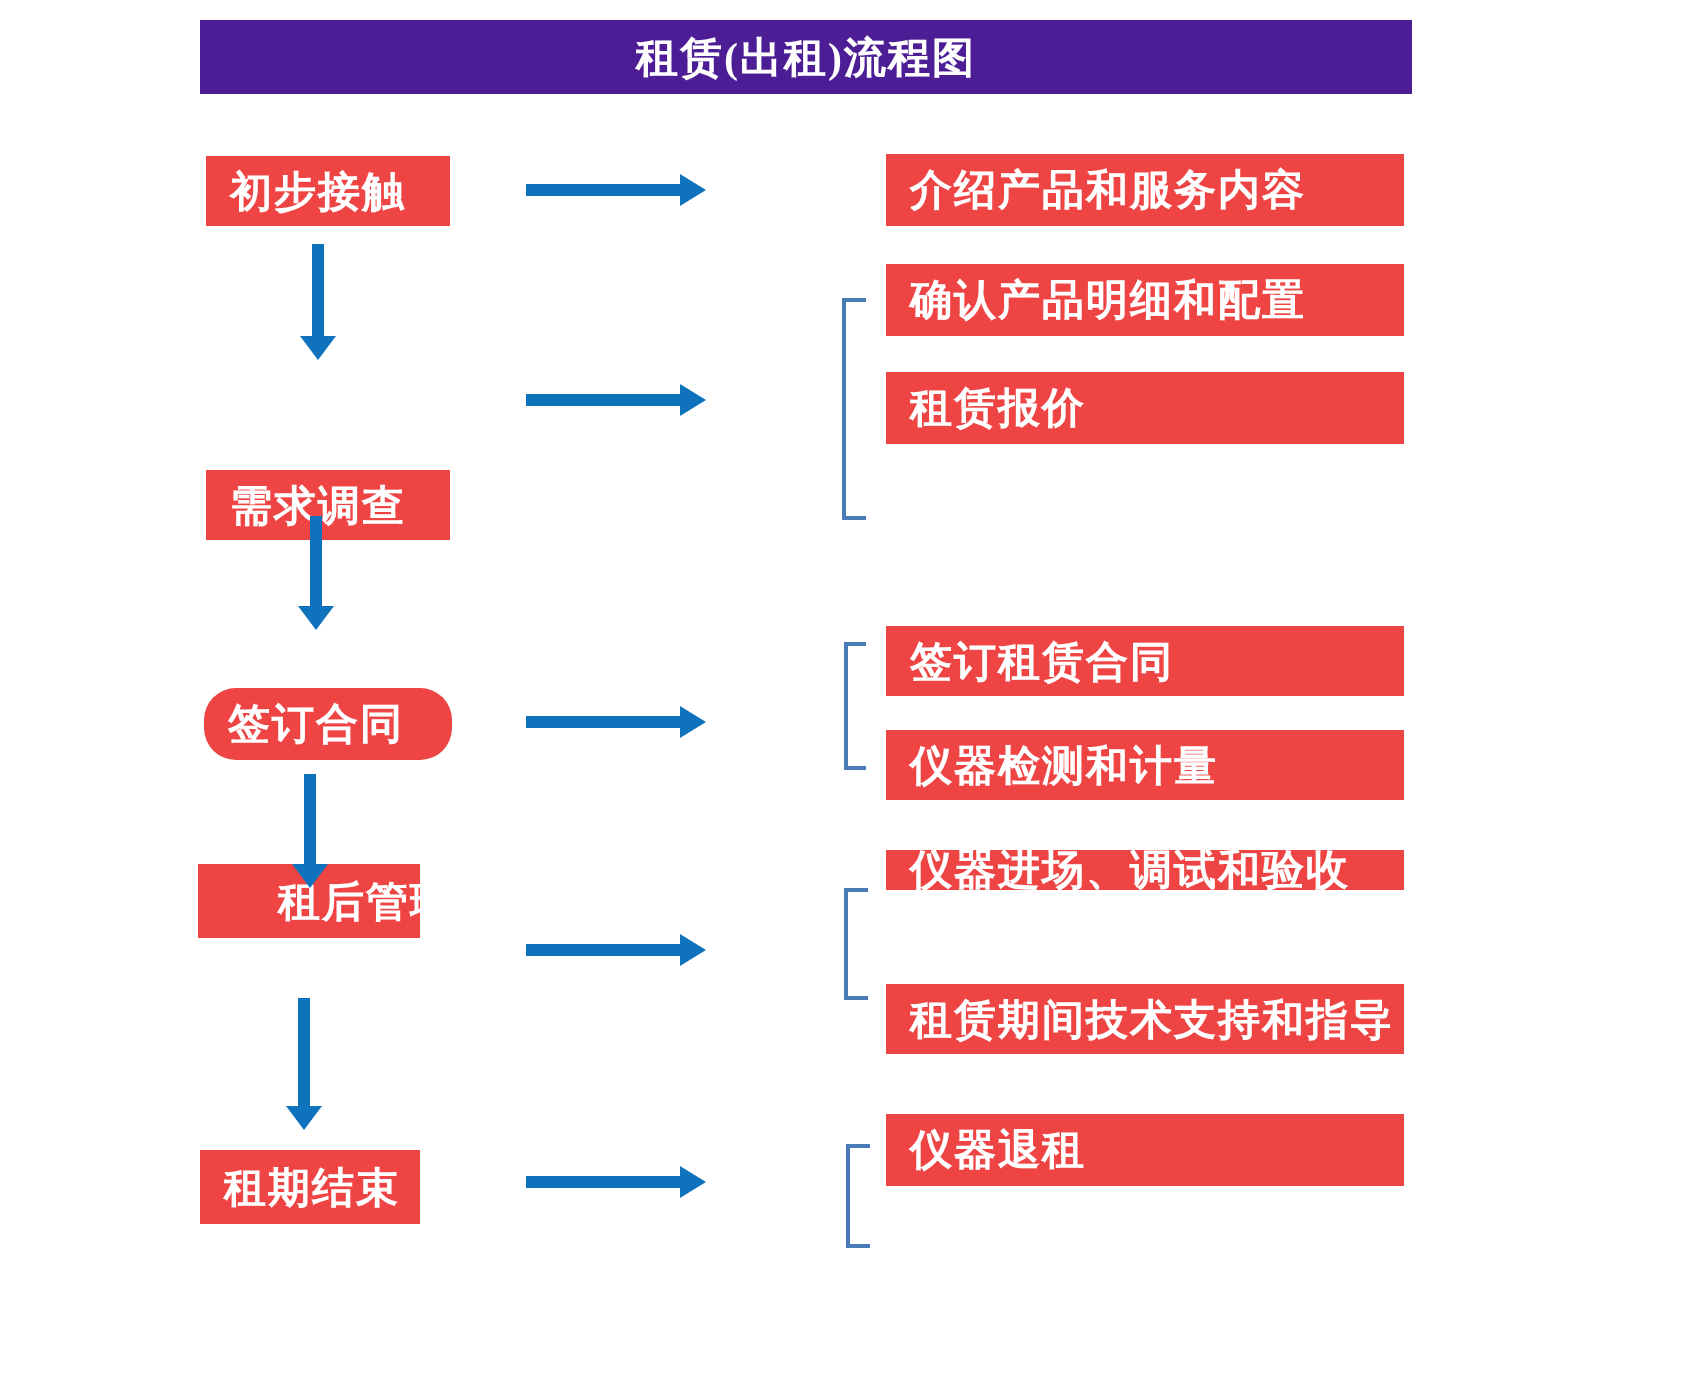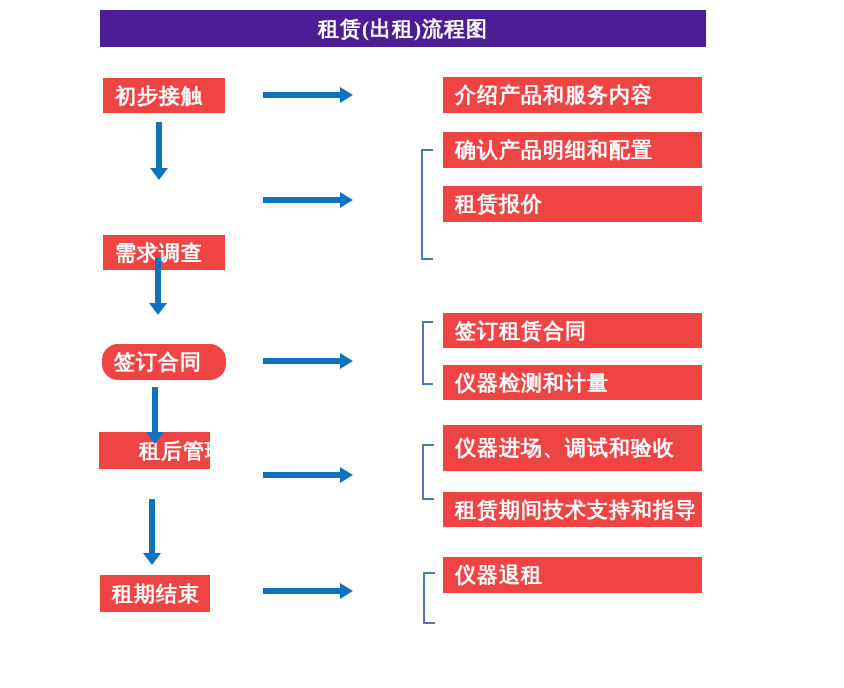--- a/index.html
+++ b/index.html
@@ -24,21 +24,21 @@
   .l4{left:99px;top:432px;width:111px;height:37px;padding-left:40px;}
   .l5{left:100px;top:575px;width:110px;height:37px;}
   
   .rbox{left:443px;width:259px;height:36px;}
   .r1{top:77px;}
   .r2{top:132px;}
   .r3{top:186px;}
   .r4{top:243px;}
   .r5{top:313px;height:35px;}
   .r6{top:365px;height:35px;}
-  .r7{top:425px;height:46px;}
+  .r7{top:425px;height:20px;}
   .r8{top:492px;height:35px;}
   .r9{top:557px;}
   .r10{top:610px;height:35px;}
   
   .arrow-right{position:absolute;width:90px;height:16px;}
   .arrow-right .h-shaft{position:absolute;left:0;top:5px;width:77px;height:6px;background:#0f72bd;}
   .arrow-right .h-head{position:absolute;left:77px;top:0;width:0;height:0;
     border-top:8px solid transparent;border-bottom:8px solid transparent;border-left:13px solid #0f72bd;}
   .h1{left:263px;top:87px;}
   .h2{left:263px;top:192px;}

